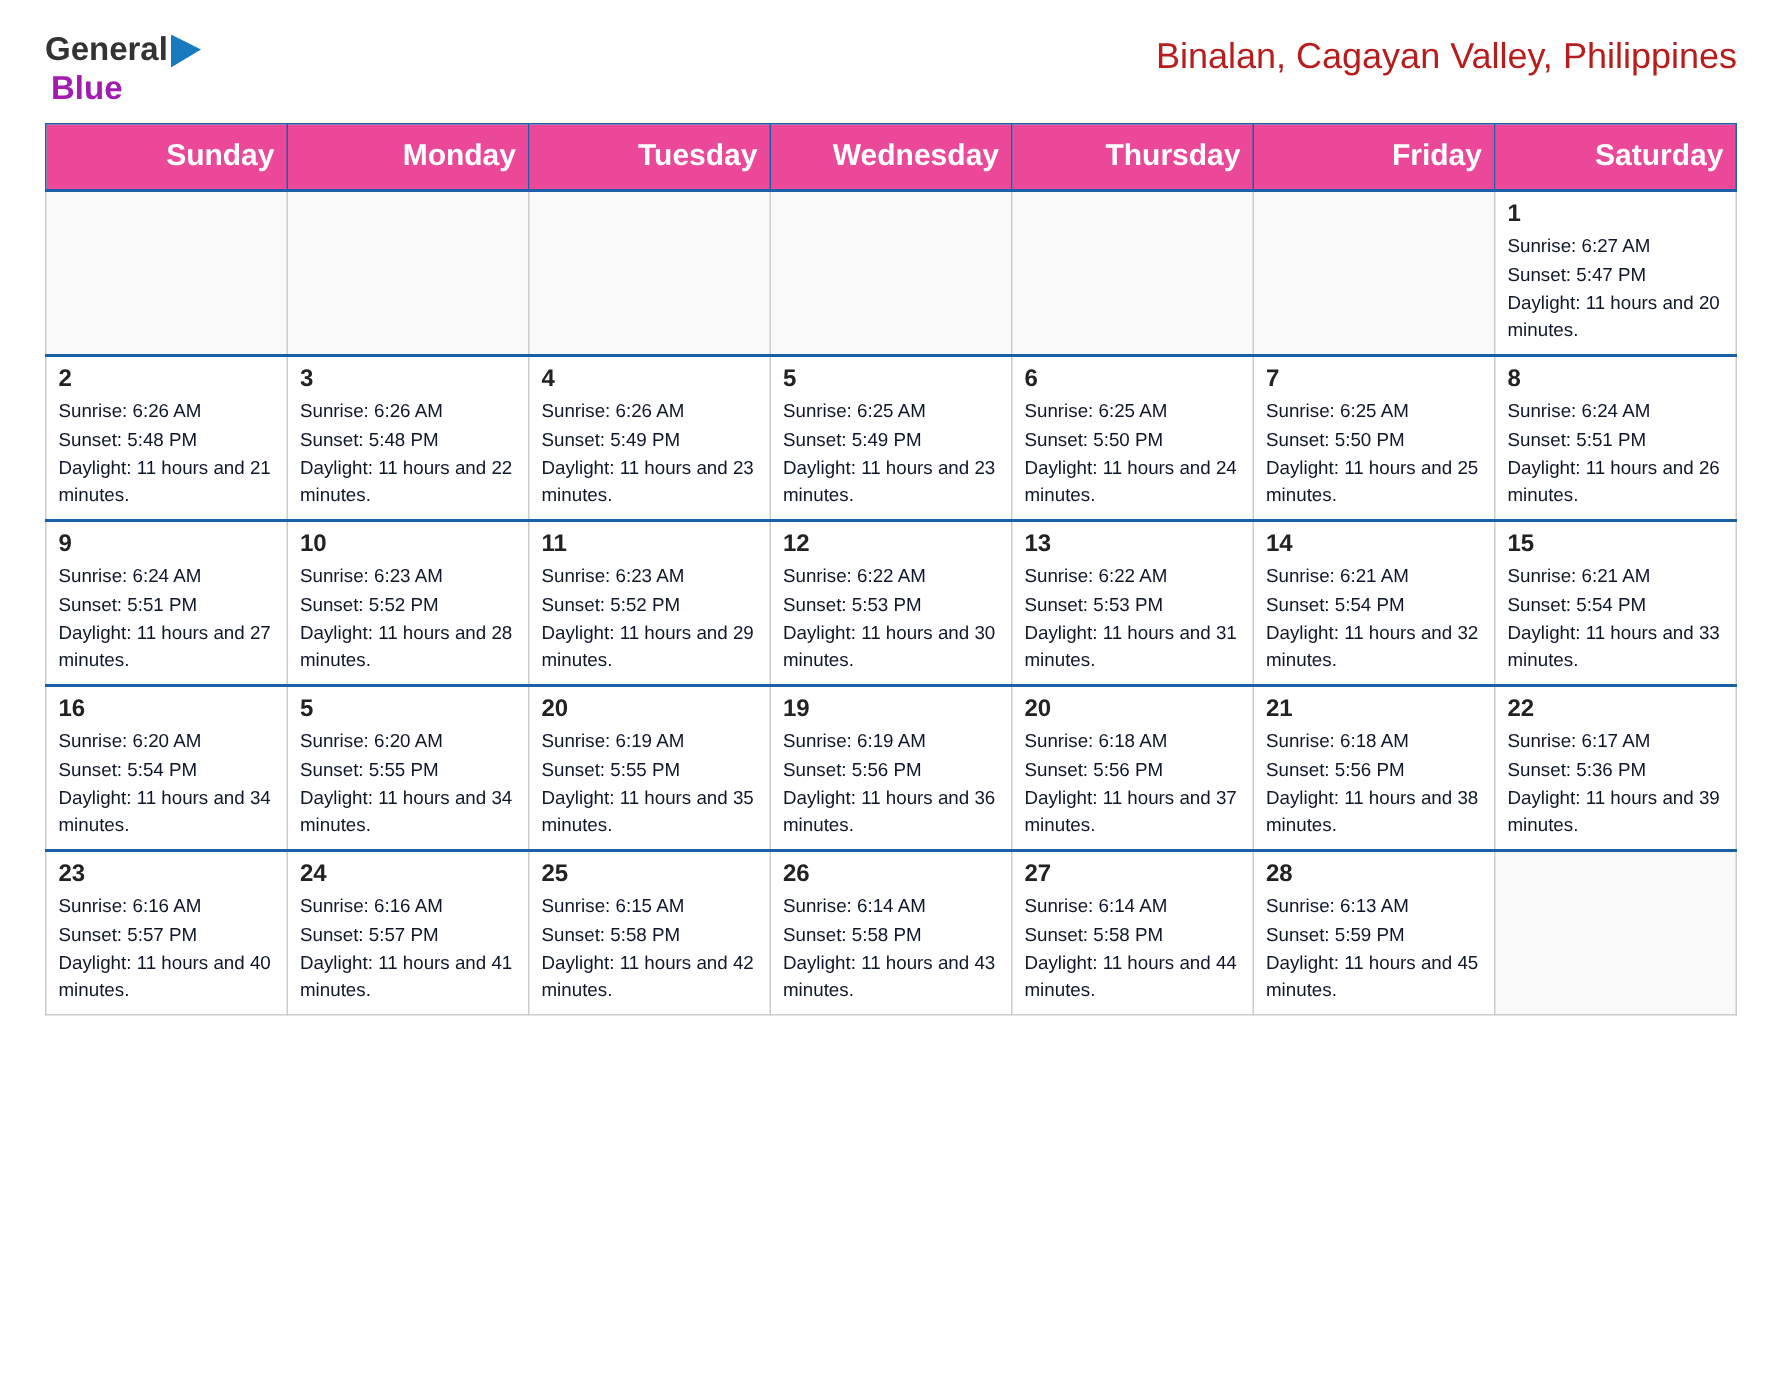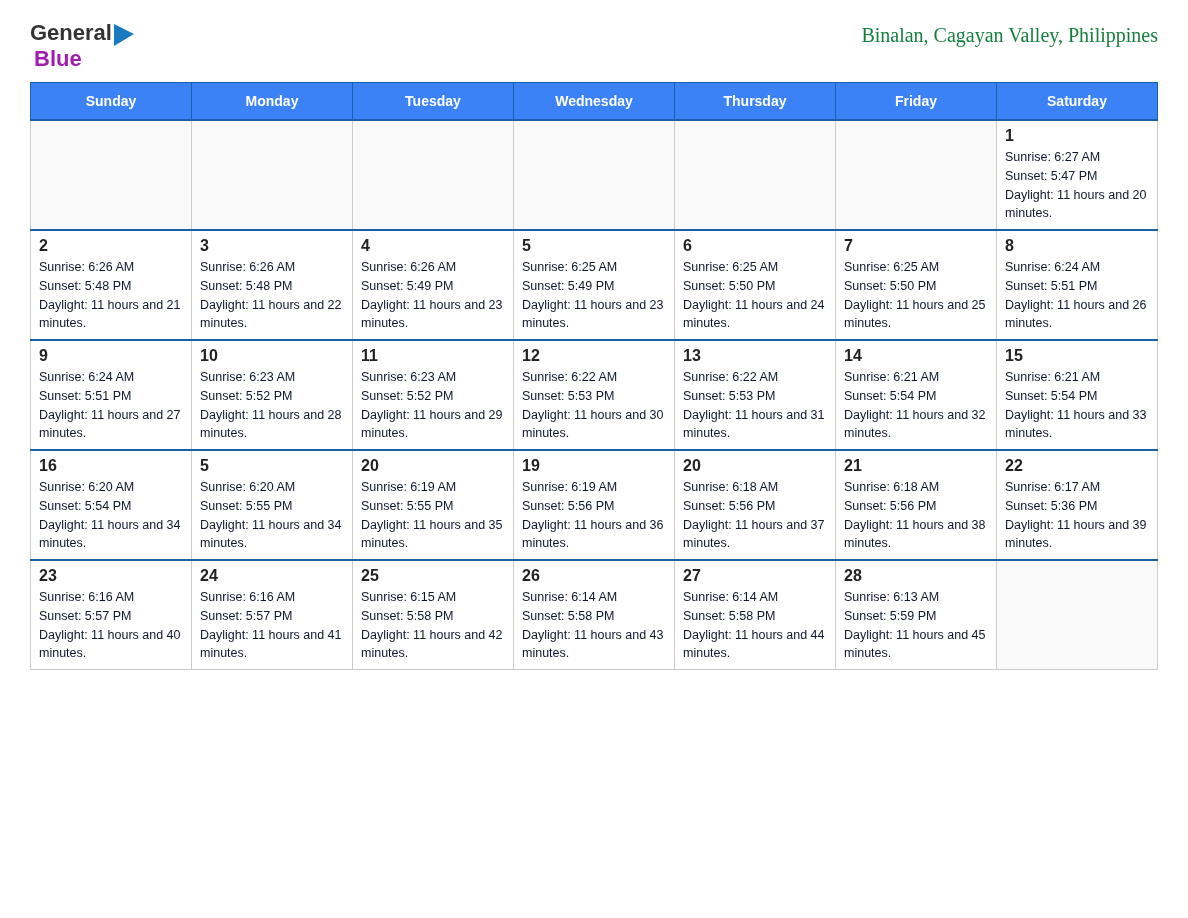--- a/index.html
+++ b/index.html
@@ -29,37 +29,36 @@
     .title-area {
       text-align: right;
     }
     .main-title {
       font-size: 48px;
       font-weight: bold;
       color: #222;
       line-height: 1.1;
     }
     .subtitle {
-      font-size: 20px;
-      color: #15803d;
+      font-size: 24px;
+      color: #b91c1c;
       margin-top: 4px;
-      font-family: Liberation Serif, serif;
     }
     .calendar {
       width: 100%;
       border-collapse: collapse;
       margin-top: 10px;
     }
     .calendar thead tr th {
-      background-color: #3b82f6;
+      background-color: #ec4899;
       color: #fff;
-      font-size: 14px;
+      font-size: 20px;
       font-weight: 600;
       padding: 10px 8px;
-      text-align: center;
+      text-align: right;
       border: 1px solid #1a5fa8;
     }
     .calendar tbody tr td {
       vertical-align: top;
       border: 1px solid #ccc;
       padding: 6px 8px;
       min-height: 100px;
       width: 14.28%;
       font-size: 13px;
       color: #333;
@@ -81,21 +80,21 @@
     }
     .empty-cell {
       background: #f9f9f9;
     }
     .logo-wrapper {
       display: flex;
       flex-direction: column;
     }
     .logo-line1 {
       display: flex;
-      align-items: flex-end;
+      align-items: center;
     }
   </style>
 </head>
 <body>
 
 <div class="header">
   <div class="logo-wrapper">
     <div class="logo-line1">
       <span class="logo-text-general">General</span>
       <svg width="22" height="22" viewBox="0 0 22 22" style="margin-left:2px; margin-top:2px;">

